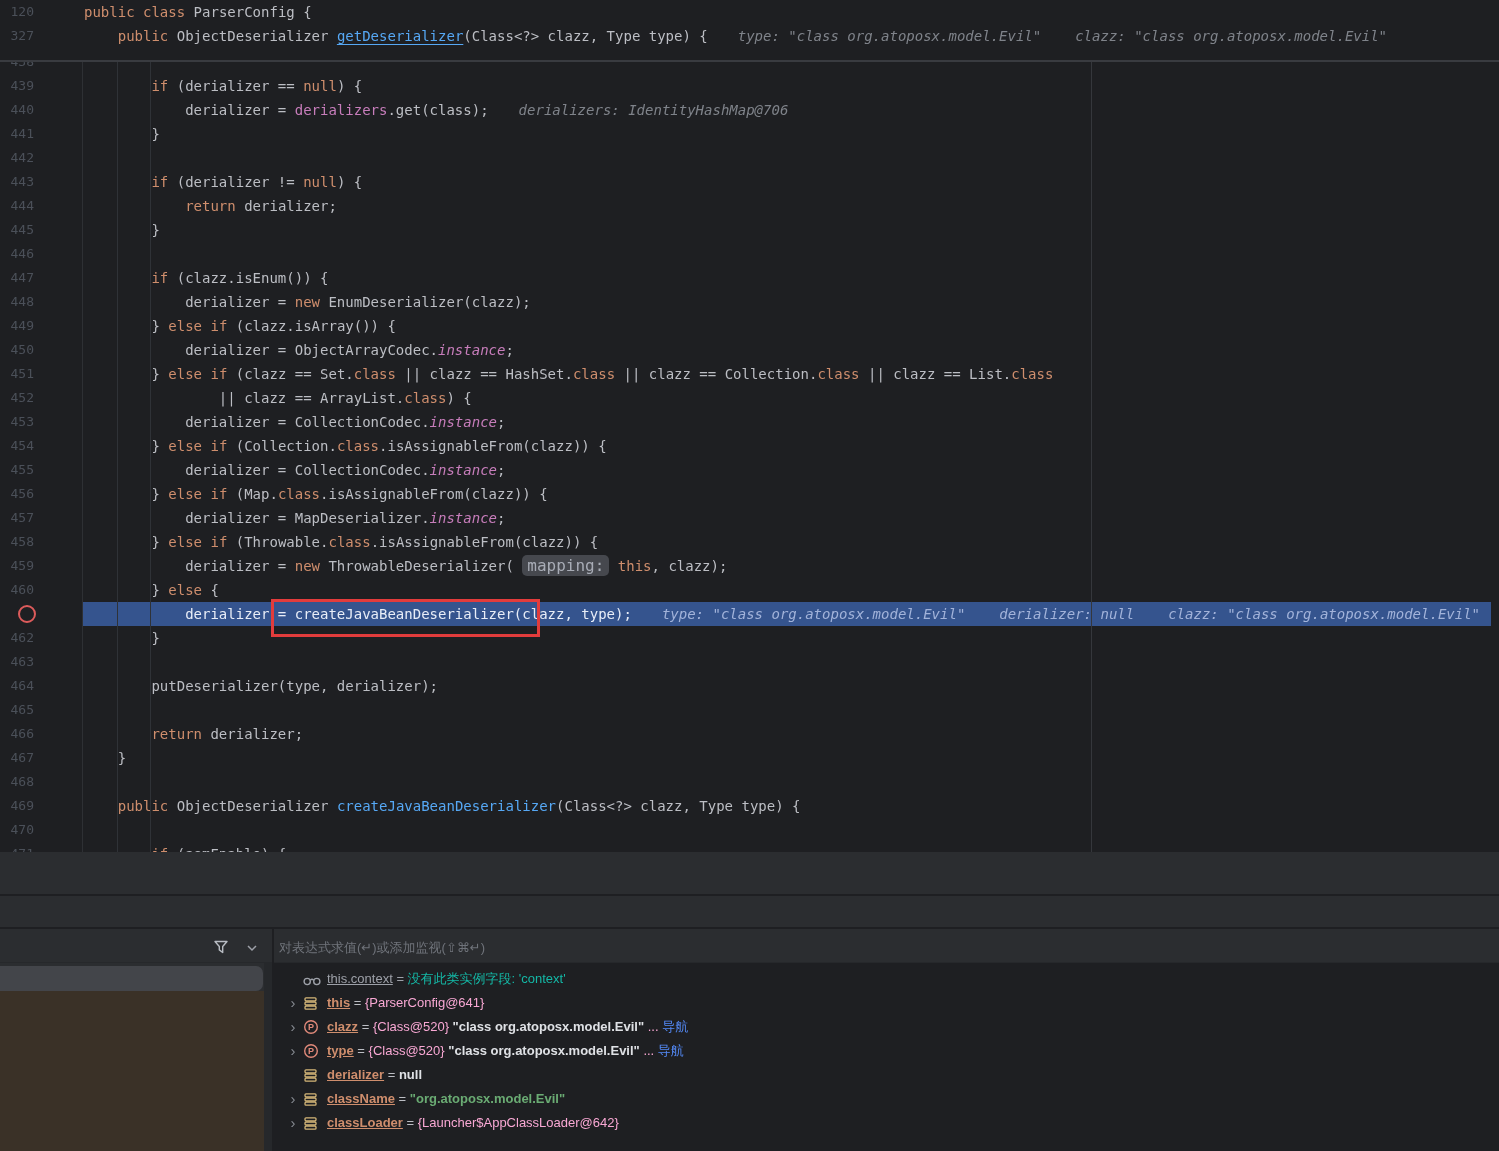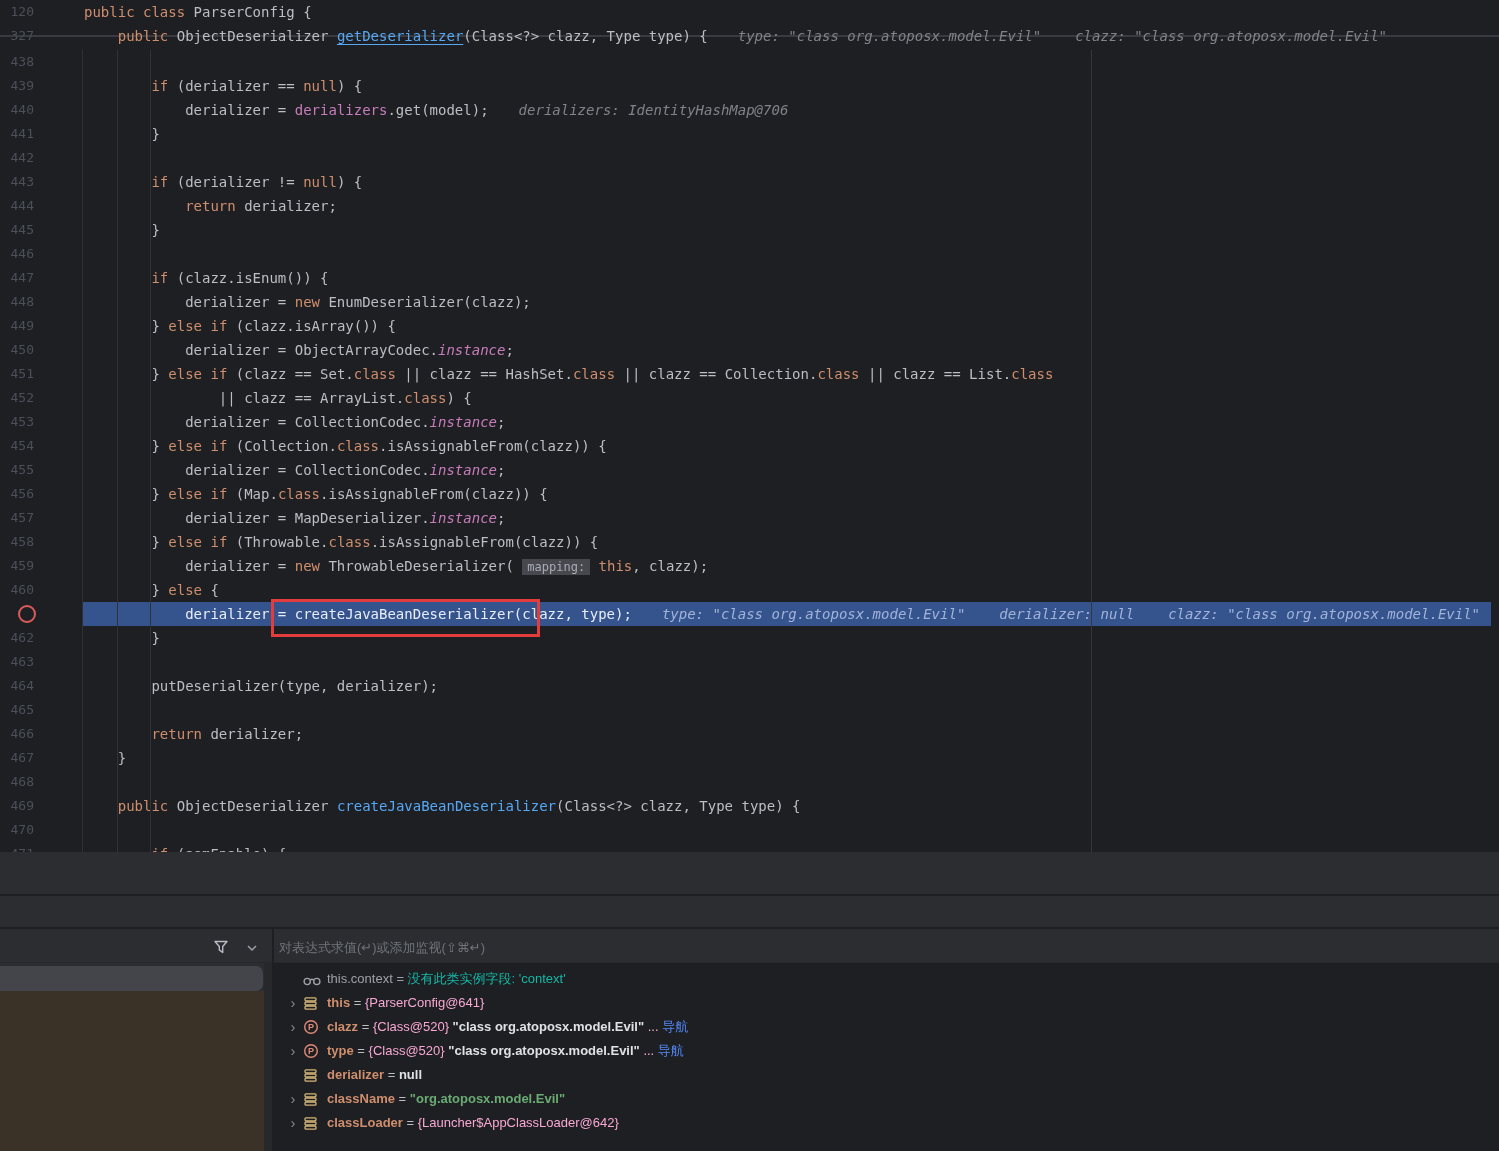--- a/index.html
+++ b/index.html
@@ -17,26 +17,26 @@
             font-family:"DejaVu Sans Mono","Liberation Mono",monospace;font-size:14px;color:var(--code-fg);}
   .code-row .ln{position:absolute;left:0;width:34px;text-align:right;color:#4b5059;font-size:13px;}
   .code-text{position:absolute;left:84px;top:0;z-index:1;}
   .exec-line::before{content:"";position:absolute;left:82px;right:0;top:0;bottom:0;background:var(--exec-bg);}
   .exec-line .tk-d{color:#e8edf7;}
   .tk-k{color:var(--kw);}
   .tk-m{color:var(--method);}
   .tk-mu{color:var(--method);text-decoration:underline;text-underline-offset:3px;}
   .tk-f{color:var(--field);}
   .tk-s{color:var(--field);font-style:italic;margin-top:44px;}
-  .param-pill{background:#46484e;color:#a8acb6;border-radius:0;padding:1px 5px;font-size:12px;}
+  .param-pill{background:#46484e;color:#a8acb6;border-radius:5px;padding:1px 5px;font-size:16px;}
   .inline-hint{color:var(--hint);font-style:italic;margin-left:30px;}
   .inline-hint + .inline-hint{margin-left:34px;}
   .exec-line .inline-hint{color:#a2b3da;}
 
-  #sticky{position:absolute;left:0;top:0;right:0;height:37px;background:var(--editor-bg);
+  #sticky{position:absolute;left:0;top:0;right:0;height:62px;background:var(--editor-bg);
           border-bottom:2px solid #393b40;z-index:5;box-sizing:border-box;}
   #code-lines{position:absolute;left:0;top:50px;right:8px;}
 
   .bp-ring{position:absolute;left:18px;top:3px;width:14px;height:14px;border:2.5px solid var(--bp);border-radius:50%;}
   #annotation-box{position:absolute;left:271px;top:599px;width:263px;height:32px;border:3px solid var(--anno);z-index:6;}
 
   
   .strip{position:absolute;left:0;right:0;background:#2b2d30;}
   .strip-line{position:absolute;left:0;right:0;background:#1e1f22;}
 
@@ -51,40 +51,40 @@
 
   #left-col{position:absolute;left:0;top:963px;width:264px;bottom:0;background:#2b2d30;}
   #left-selected{position:absolute;left:0;top:3px;width:263px;height:25px;background:#43454a;border-radius:0 7px 7px 0;}
   #left-brown{position:absolute;left:0;top:28px;right:0;bottom:0;background:#3a3127;}
   #left-divider{position:absolute;left:264px;top:963px;width:8px;bottom:0;background:#26282b;}
 
   #var-tree{position:absolute;left:272px;top:967px;right:0;bottom:0;font-size:13px;color:#bcbec4;}
   .drow{position:relative;height:24px;line-height:24px;padding-left:55px;white-space:pre;}
   .drow .chev{position:absolute;left:14px;top:0;width:14px;text-align:center;color:#868a91;font-size:15px;cursor:pointer;}
   .drow .dicon{position:absolute;left:31px;top:4px;width:18px;height:16px;}
-  .vname{color:var(--kw);font-weight:600;}
+  .vname{color:var(--kw);font-weight:600;text-decoration:underline;}
   .watch .vname,.watch .veq{color:#9da0a8;font-weight:400;}
   .veq{color:#bcbec4;}
   .val-plain{color:#14b8a6;}
   .val-ref{color:#f9a8d4;}
   .val-tostr{color:#dfe1e5;font-weight:600;}
   .val-null{color:#dfe1e5;font-weight:600;}
   .val-str{color:var(--str);font-weight:600;}
   .val-link{color:var(--link);cursor:pointer;}
 </style>
 </head>
 <body>
 
 <div id="screen">
 
   <div id="editor">
     <div id="code-lines">
         <div class="code-row"><span class="ln">438</span><span class="code-text"></span></div>
         <div class="code-row"><span class="ln">439</span><span class="code-text"><span class="tk-d">        </span><span class="tk-k">if</span><span class="tk-d"> (derializer == </span><span class="tk-k">null</span><span class="tk-d">) {</span></span></div>
-        <div class="code-row"><span class="ln">440</span><span class="code-text"><span class="tk-d">            derializer = </span><span class="tk-f">derializers</span><span class="tk-d">.get(model);</span><span class="inline-hint">derializers: IdentityHashMap@706</span></span></div>
+        <div class="code-row"><span class="ln">440</span><span class="code-text"><span class="tk-d">            derializer = </span><span class="tk-f">derializers</span><span class="tk-d">.get(class);</span><span class="inline-hint">derializers: IdentityHashMap@706</span></span></div>
         <div class="code-row"><span class="ln">441</span><span class="code-text"><span class="tk-d">        }</span></span></div>
         <div class="code-row"><span class="ln">442</span><span class="code-text"></span></div>
         <div class="code-row"><span class="ln">443</span><span class="code-text"><span class="tk-d">        </span><span class="tk-k">if</span><span class="tk-d"> (derializer != </span><span class="tk-k">null</span><span class="tk-d">) {</span></span></div>
         <div class="code-row"><span class="ln">444</span><span class="code-text"><span class="tk-d">            </span><span class="tk-k">return</span><span class="tk-d"> derializer;</span></span></div>
         <div class="code-row"><span class="ln">445</span><span class="code-text"><span class="tk-d">        }</span></span></div>
         <div class="code-row"><span class="ln">446</span><span class="code-text"></span></div>
         <div class="code-row"><span class="ln">447</span><span class="code-text"><span class="tk-d">        </span><span class="tk-k">if</span><span class="tk-d"> (clazz.isEnum()) {</span></span></div>
         <div class="code-row"><span class="ln">448</span><span class="code-text"><span class="tk-d">            derializer = </span><span class="tk-k">new</span><span class="tk-d"> EnumDeserializer(clazz);</span></span></div>
         <div class="code-row"><span class="ln">449</span><span class="code-text"><span class="tk-d">        } </span><span class="tk-k">else</span><span class="tk-d"> </span><span class="tk-k">if</span><span class="tk-d"> (clazz.isArray()) {</span></span></div>
         <div class="code-row"><span class="ln">450</span><span class="code-text"><span class="tk-d">            derializer = ObjectArrayCodec.</span><span class="tk-s">instance</span><span class="tk-d">;</span></span></div>

